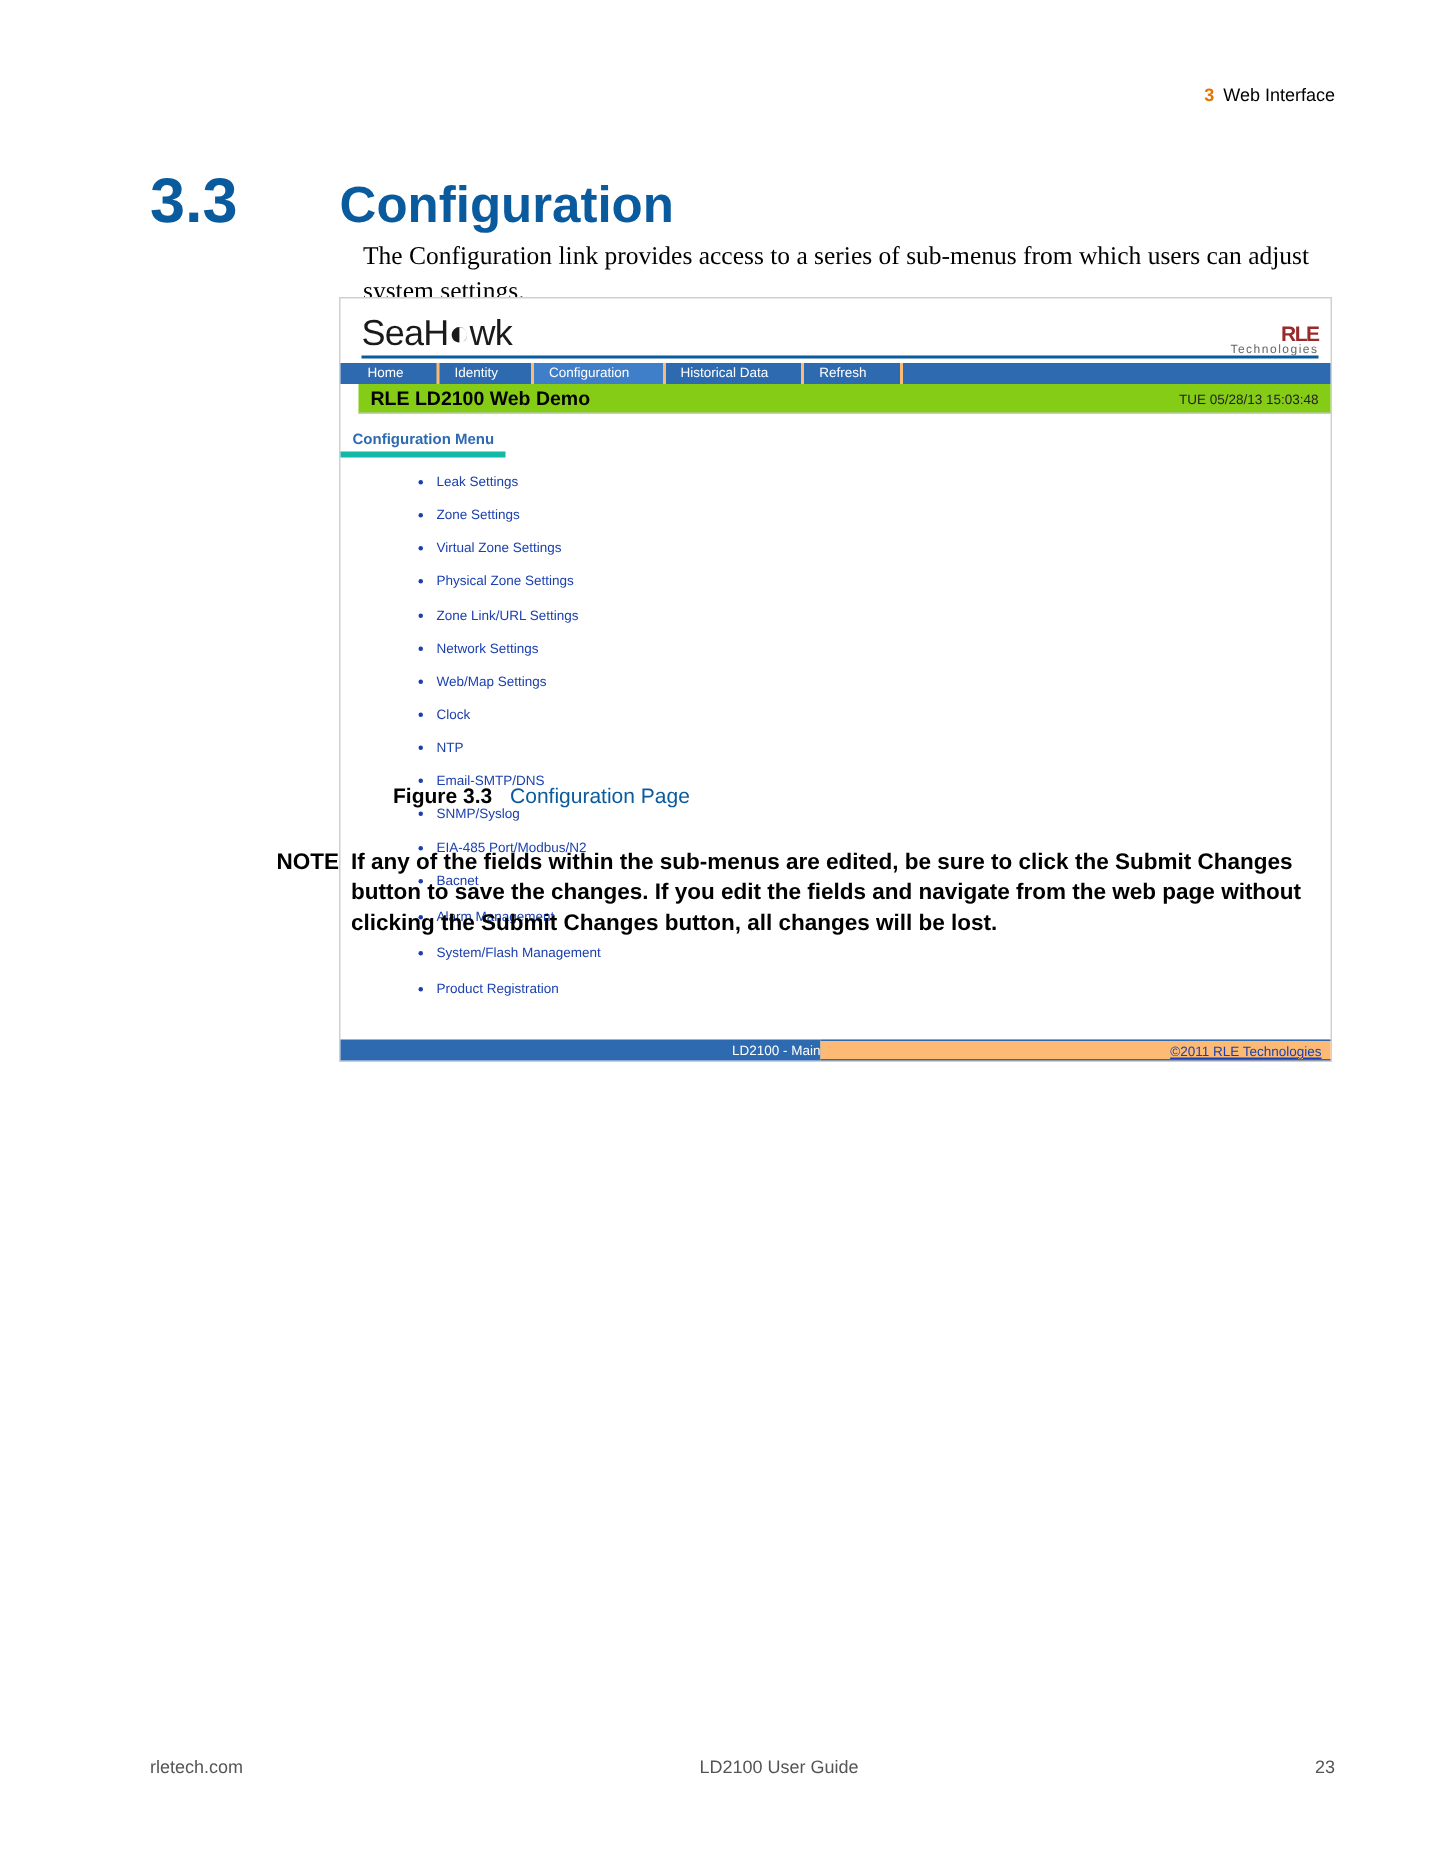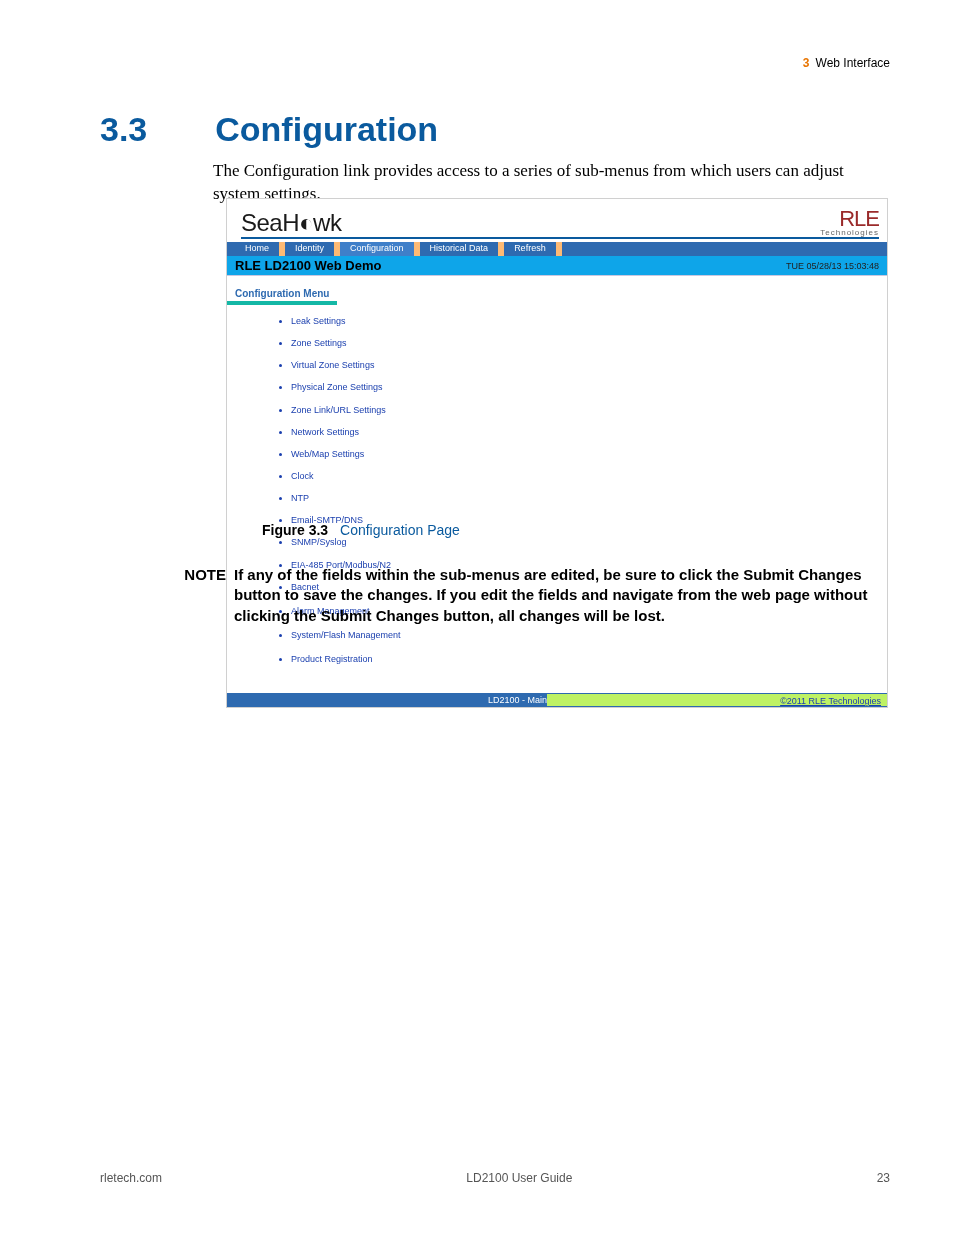--- a/index.html
+++ b/index.html
@@ -25,32 +25,32 @@
   .section-heading {
     position: absolute;
     top: 110px;
     left: 100px;
     display: flex;
     align-items: baseline;
     gap: 68px;
   }
   .section-heading .secnum {
     color: #0a5a9e;
-    font-size: 34px;
+    font-size: 42px;
     font-weight: bold;
   }
   .section-heading .sectitle {
     color: #0a5a9e;
     font-size: 34px;
     font-weight: bold;
   }
   .body-text {
     position: absolute;
     top: 160px;
-    left: 213px;
+    left: 242px;
     right: 64px;
     font-family: "Times New Roman", Times, serif;
     font-size: 17px;
     line-height: 1.35;
   }
   
   .screenshot {
     position: absolute;
     top: 198px;
     left: 226px;
@@ -73,48 +73,49 @@
     letter-spacing: -0.5px;
   }
   .seahawk .hawk-o {
     display: inline-block;
     position: relative;
   }
   .rle {
     text-align: right;
     line-height: 0.95;
   }
-  .rle-top { color: #9a2a2a; font-size: 22px; font-weight: 400; letter-spacing: -1px; }
+  .rle-top { color: #9a2a2a; font-size: 14px; font-weight: 700; letter-spacing: -1px; }
   .rle-bot { color: #666; font-size: 8px; letter-spacing: 1px; }
   .ss-underline {
     height: 2px; background: #0a5a9e; margin: 0 8px 3px 14px;
   }
   .ss-tabs {
     background: #2e6ab0;
     color: #fff;
     display: flex;
     font-size: 9px;
     height: 14px;
     align-items: stretch;
     padding-left: 8px;
   }
   .ss-tab {
-    padding: 1px 10px 0 10px;
-    border-right: 6px solid #fdba74;
+    padding: 1px 22px 0 10px;
+    border-right: 2px solid #fdba74;
     cursor: pointer;
     white-space: nowrap;
   }
   .ss-tab.active { background: #3f7fc9; }
   .ss-titlebar {
     display: flex;
     justify-content: space-between;
     align-items: center;
     padding: 2px 8px 2px 8px;
     border-bottom: 1px solid #c8c8e0;
-    background: #0ea5e9;
+    background: #84cc16;
+    margin-left: 12px;
   }
   .ss-title { font-size: 13px; font-weight: bold; }
   .ss-date { font-size: 9px; color: #222; }
   .ss-subtitle {
     color: #2e6ab0;
     font-size: 10px;
     font-weight: bold;
     padding: 6px 8px 2px 8px;
     border-bottom: 4px solid #14b8a6;
     display: inline-block;
@@ -136,21 +137,21 @@
   }
   .ss-footer-left {
     flex: 0 0 320px;
     background: #2e6ab0;
     color: #fff;
     text-align: right;
     line-height: 14px;
   }
   .ss-footer-right {
     flex: 1;
-    background: #bef264;
+    background: #fdba74;
     color: #1a3fae;
     text-align: right;
     padding-right: 6px;
     line-height: 14px;
     text-decoration: underline;
     border-top: 1px solid #2e6ab0;
     border-bottom: 1px solid #2e6ab0;
   }
 
   .figure-caption {

